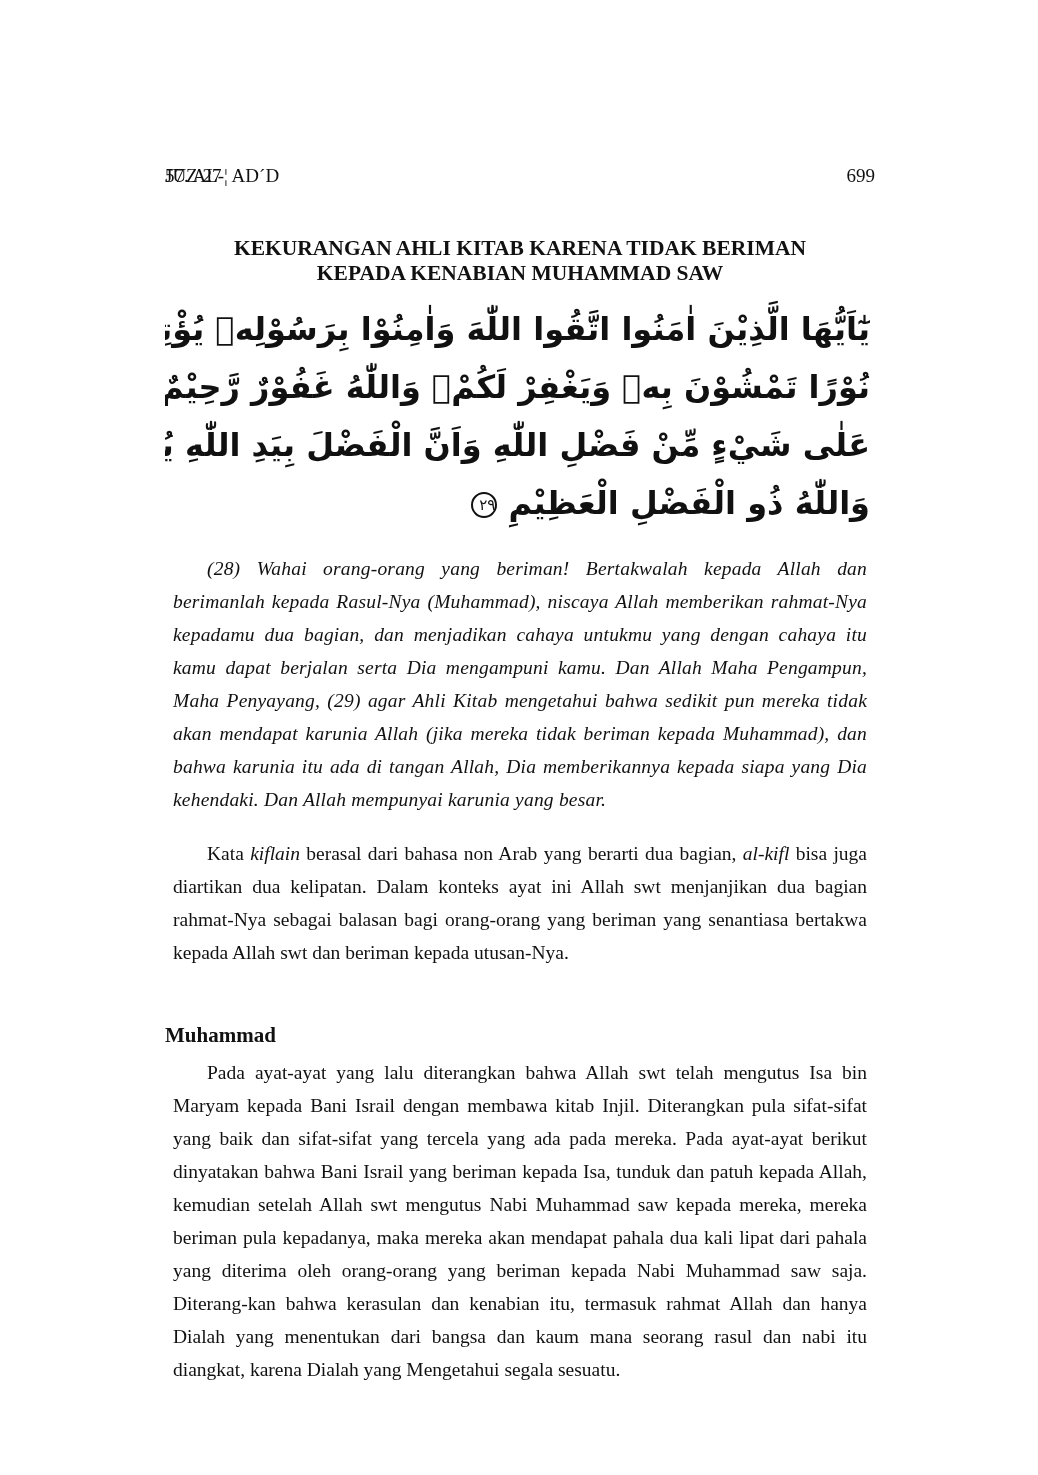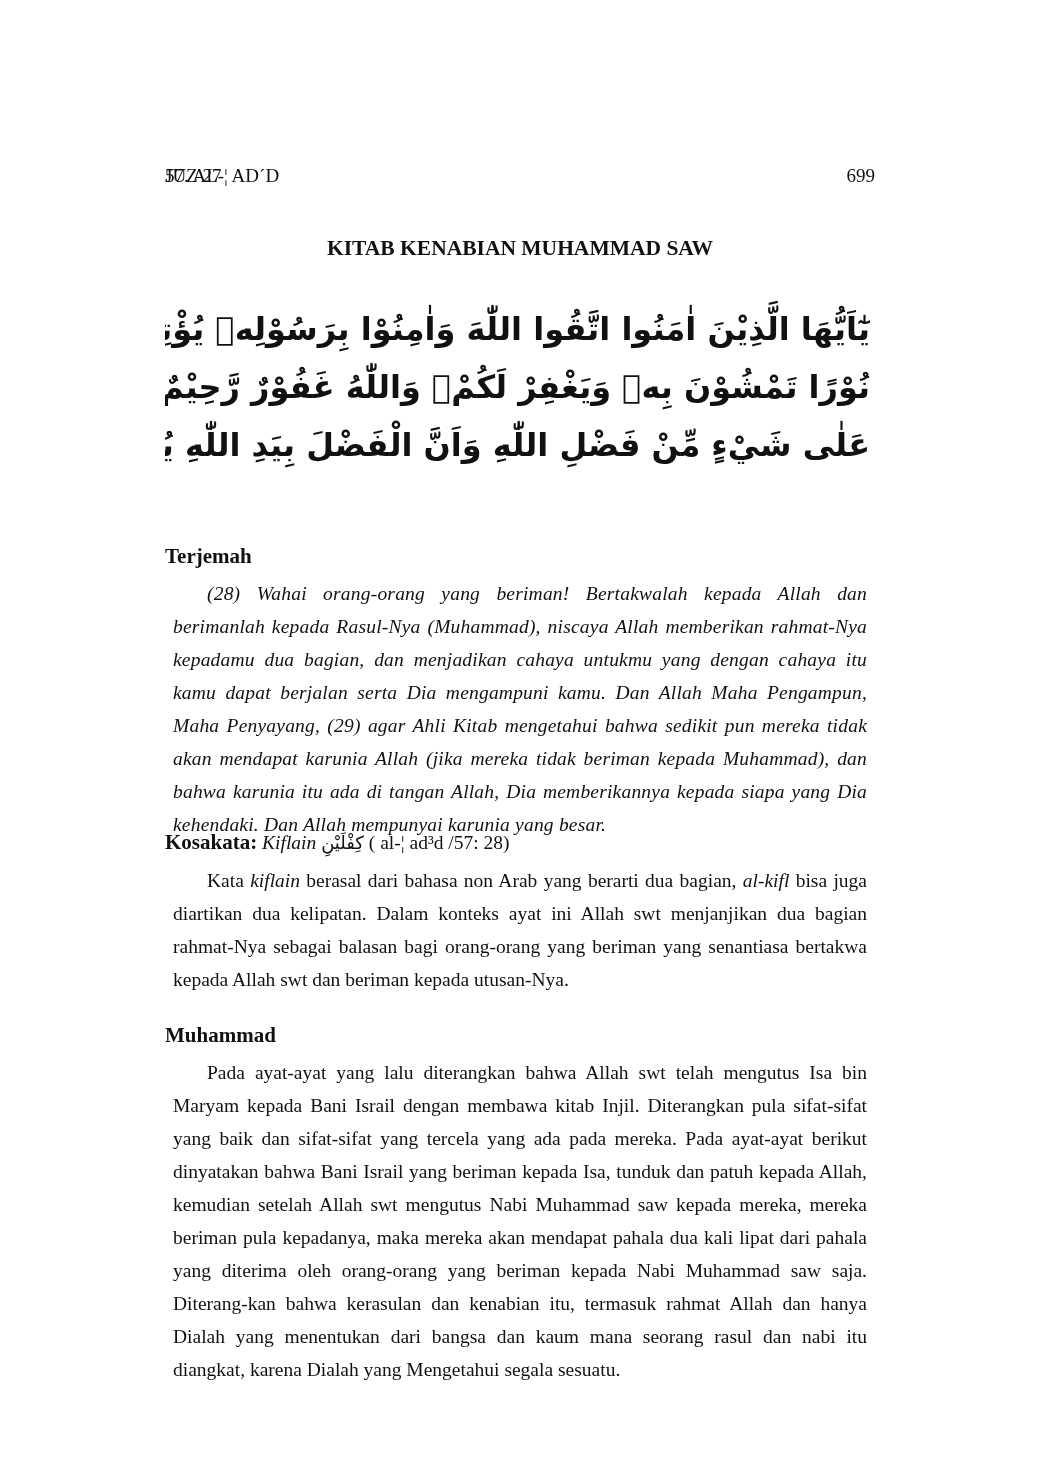--- a/index.html
+++ b/index.html
@@ -121,40 +121,35 @@
 </head>
 <body>
 
 <div class="running-head">
   <span class="left">JUZ 27</span>
   <span class="center">57. AL-¦ AD´D</span>
   <span class="right">699</span>
 </div>
 
 <div class="title">
-  <div>KITAB KENABIAN MUHAMMAD SAW</div>
+  <div>KEKURANGAN AHLI KITAB KARENA TIDAK BERIMAN</div>
+  <div>KEPADA KENABIAN MUHAMMAD SAW</div>
 </div>
 
 <div class="arabic-block">
   <span class="arabic-line">يٰٓاَيُّهَا الَّذِيْنَ اٰمَنُوا اتَّقُوا اللّٰهَ وَاٰمِنُوْا بِرَسُوْلِهٖ يُؤْتِكُمْ كِفْلَيْنِ مِنْ رَّحْمَتِهٖ وَيَجْعَلْ لَّكُمْ</span>
   <span class="arabic-line"><span>نُوْرًا تَمْشُوْنَ بِهٖ وَيَغْفِرْ لَكُمْۗ وَاللّٰهُ غَفُوْرٌ رَّحِيْمٌۙ</span>  </span>
   <span class="arabic-line">عَلٰى شَيْءٍ مِّنْ فَضْلِ اللّٰهِ وَاَنَّ الْفَضْلَ بِيَدِ اللّٰهِ يُؤْتِيْهِ مَنْ يَّشَاۤءُۗ</span>
+  <span class="arabic-line last"><span>وَاللّٰهُ ذُو الْفَضْلِ الْعَظِيْمِ</span> <span class="ayah-mark">٢٩</span></span>
 </div>
 
 <div id="terjemah">
-  <h2 class="section-heading">Terjemah</h2>
   <p class="para italic">(28) Wahai orang-orang yang beriman! Bertakwalah kepada Allah dan berimanlah kepada Rasul-Nya (Muhammad), niscaya Allah memberikan rahmat-Nya kepadamu dua bagian, dan menjadikan cahaya untukmu yang dengan cahaya itu kamu dapat berjalan serta Dia mengampuni kamu. Dan Allah Maha Pengampun, Maha Penyayang, (29) agar Ahli Kitab mengetahui bahwa sedikit pun mereka tidak akan mendapat karunia Allah (jika mereka tidak beriman kepada Muhammad), dan bahwa karunia itu ada di tangan Allah, Dia memberikannya kepada siapa yang Dia kehendaki. Dan Allah mempunyai karunia yang besar.</p>
 </div>
 
 <div id="kosakata">
-  <div class="kos-line">
-    <span class="kos-label">Kosakata:</span>
-    <span class="kos-term">Kiflain</span>
-    <span class="kos-arabic">كِفْلَيْنِ</span>
-    <span>( al-¦ ad³d /57: 28)</span>
-  </div>
   <p class="para"><span>Kata </span><span class="em">kiflain</span><span> berasal dari bahasa non Arab yang berarti dua bagian, </span><span class="em">al-kifl</span><span> bisa juga diartikan dua kelipatan. Dalam konteks ayat ini Allah swt menjanjikan dua bagian rahmat-Nya sebagai balasan bagi orang-orang yang beriman yang senantiasa bertakwa kepada Allah swt dan beriman kepada utusan-Nya.</span></p>
 </div>
 
 <div id="munasabah">
   <h2 class="section-heading">Muhammad</h2>
   <p class="para">Pada ayat-ayat yang lalu diterangkan bahwa Allah swt telah mengutus Isa bin Maryam kepada Bani Israil dengan membawa kitab Injil. Diterangkan pula sifat-sifat yang baik dan sifat-sifat yang tercela yang ada pada mereka. Pada ayat-ayat berikut dinyatakan bahwa Bani Israil yang beriman kepada Isa, tunduk dan patuh kepada Allah, kemudian setelah Allah swt mengutus Nabi Muhammad saw kepada mereka, mereka beriman pula kepadanya, maka mereka akan mendapat pahala dua kali lipat dari pahala yang diterima oleh orang-orang yang beriman kepada Nabi Muhammad saw saja. Diterang-kan bahwa kerasulan dan kenabian itu, termasuk rahmat Allah dan hanya Dialah yang menentukan dari bangsa dan kaum mana seorang rasul dan nabi itu diangkat, karena Dialah yang Mengetahui segala sesuatu.</p>
 </div>
 
 </body></html>

